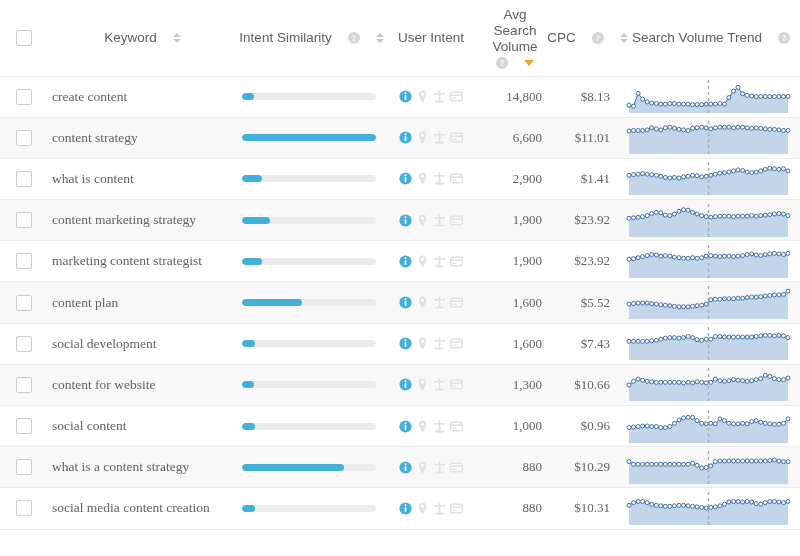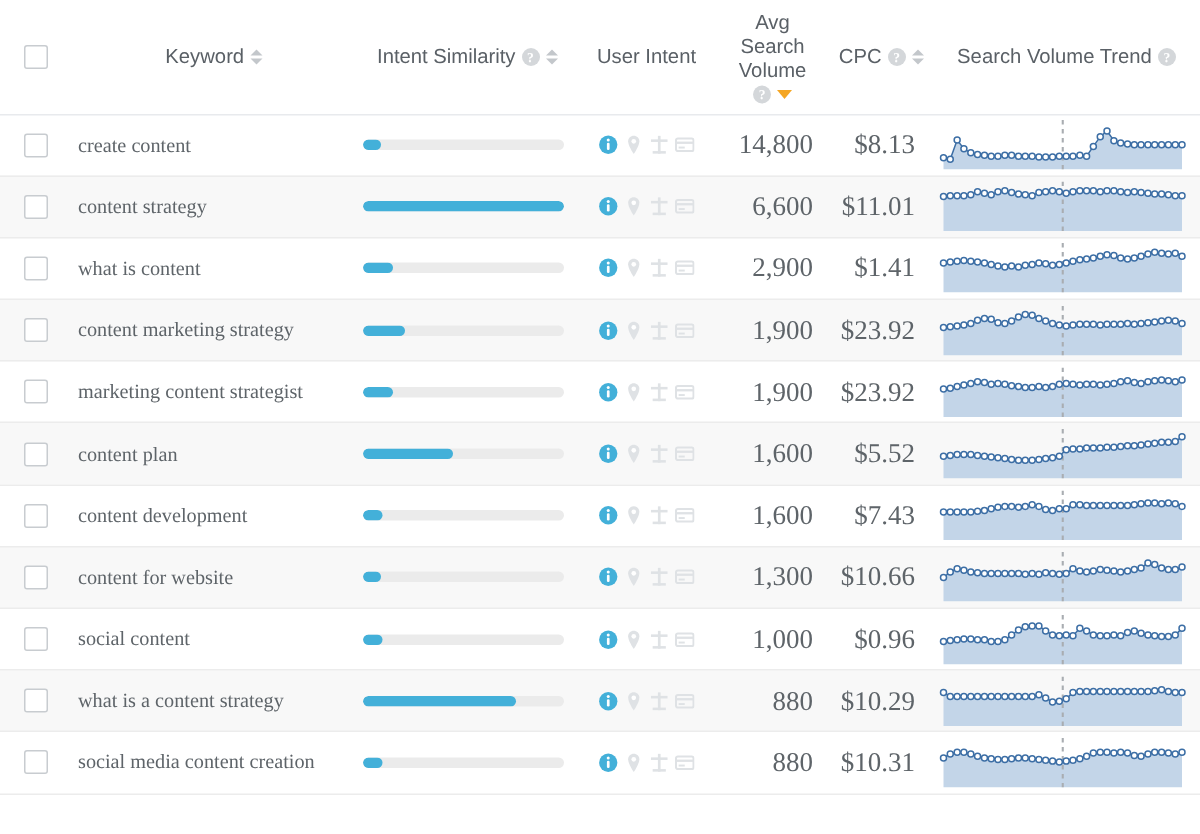--- a/index.html
+++ b/index.html
@@ -32,21 +32,21 @@
     font-size: 13.5px;
     color: #5a6066;
     padding: 0;
     vertical-align: middle;
     white-space: nowrap;
   }
   .th-inner {
     display: flex;
     align-items: center;
     justify-content: center;
-    gap: 4px;
+    gap: 16px;
     line-height: 1.15;
   }
   .th-stack {
     display: flex;
     flex-direction: column;
     justify-content: center;
     gap: 1px;
   }
   .th-stack .vol-word { display: block; }
 
@@ -168,21 +168,21 @@
   .ui-icon { flex: none; cursor: pointer; }
 
   
   .spark-wrap {
     display: block;
     padding: 0 6px 0 4px;
   }
   .spark-wrap svg { display: block; }
 
   
-  .num { font-size: 18px; color: #5e6469; }
+  .num { font-size: 13px; color: #5e6469; }
 </style>
 </head>
 <body>
 
 <table class="keyword-table">
   <colgroup>
     <col class="col-check">
     <col class="col-keyword">
     <col class="col-intsim">
     <col class="col-intent">
@@ -745,21 +745,21 @@
               <circle cx="162.0" cy="5.2" r="2" fill="#ffffff" stroke="#3c6ea5" stroke-width="1"></circle>
             </svg>
           </span>
         </td>
       </tr>
       <tr class="odd">
         <td>
           <div class="checkbox"></div>
         </td>
         <td>
-          <div class="keyword-cell">content development</div>
+          <div class="keyword-cell">social development</div>
         </td>
         <td>
           <div class="bar-track">
             <div class="bar-fill" style="width:10%"></div>
           </div>
         </td>
         <td>
           <div class="intent-icons">
             <svg class="ui-icon" width="13" height="13" viewBox="0 0 16 16">
               <circle cx="8" cy="8" r="7.5" fill="#43b0d9"></circle>

